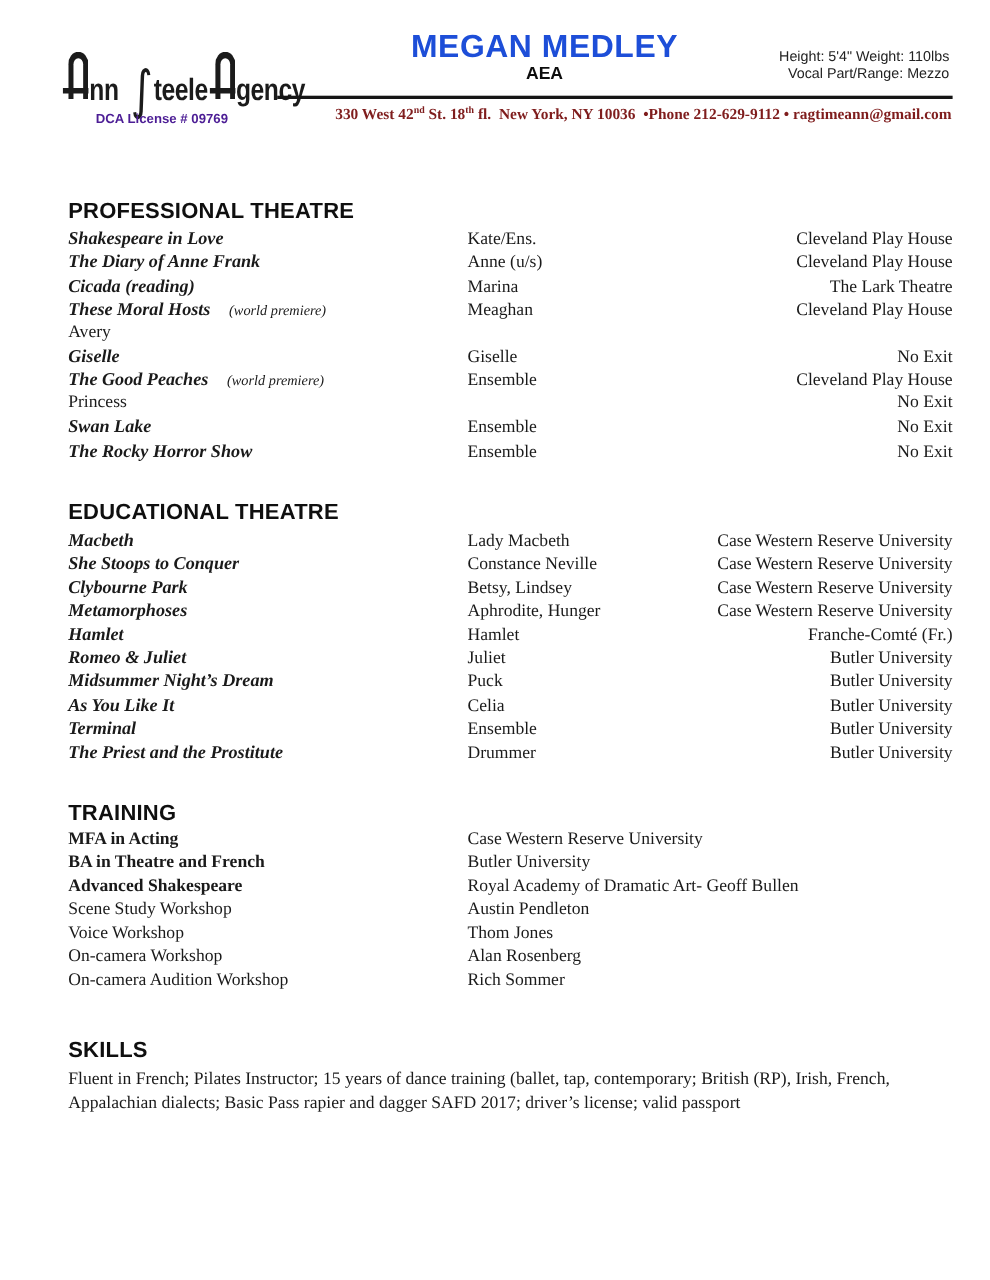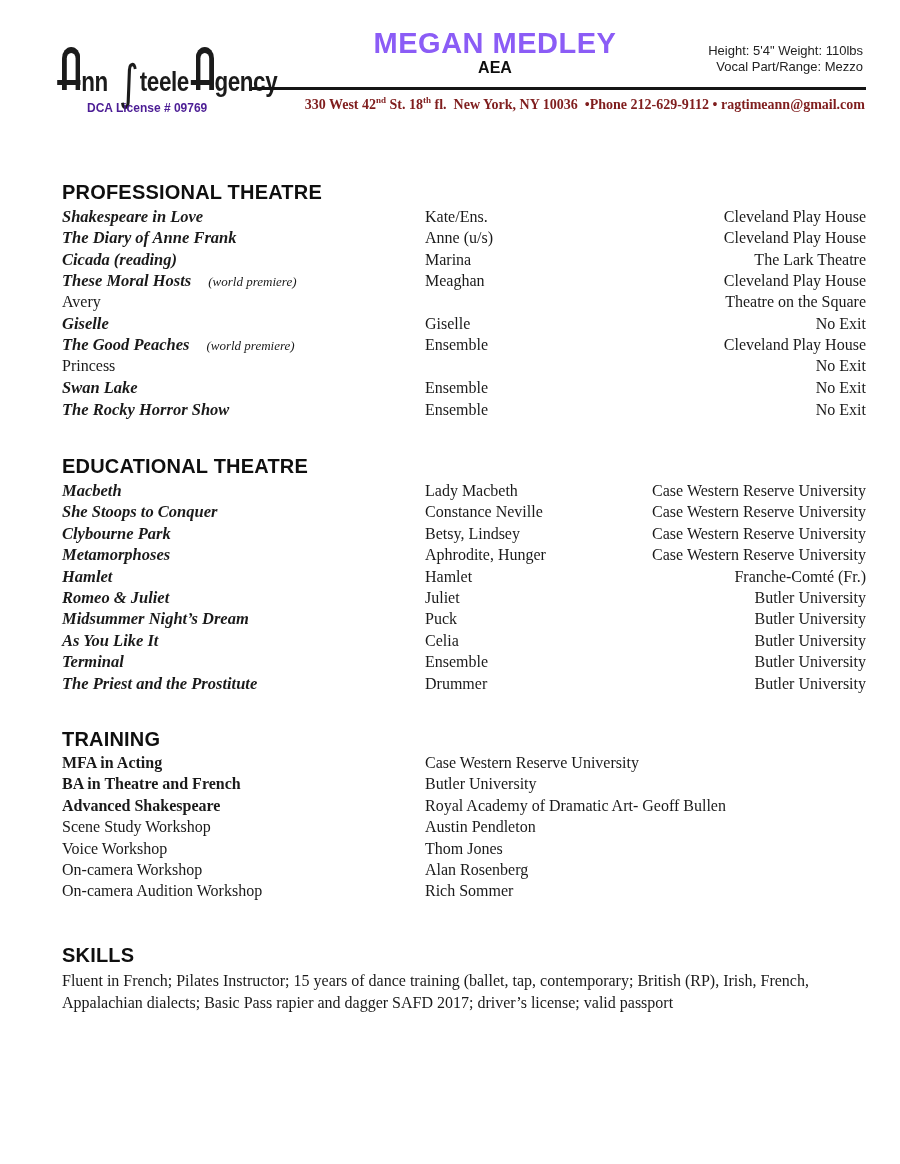--- a/index.html
+++ b/index.html
@@ -36,21 +36,21 @@
     margin:0 1px -9px 6px;
   }
   .logo-rule { position:absolute; left:252px; right:34px; top:87px; height:3px; background:#151515; }
   .dca {
     position:absolute; left:87px; top:101px;
     font-family:"Liberation Sans", sans-serif; font-weight:700; font-size:12px; color:#4c1d95;
   }
   .name-block { position:absolute; left:310px; width:370px; top:27px; text-align:center; }
   .perf-name {
     font-family:"Liberation Sans", sans-serif; font-weight:700;
-    font-size:29px; line-height:32px; letter-spacing:0.5px; color:#8b5cf6;
+    font-size:29px; line-height:32px; letter-spacing:0.5px; color:#1d4ed8;
   }
   .union { font-family:"Liberation Sans", sans-serif; font-weight:700; font-size:16px; line-height:18px; color:#0d0d0d; }
   .stats {
     position:absolute; right:37px; top:43px; text-align:right;
     font-family:"Liberation Sans", sans-serif; font-size:13px; line-height:16px; color:#222;
   }
   .address {
     position:absolute; left:270px; right:35px; top:97px; text-align:right;
     font-family:Liberation Serif, serif; font-weight:700; font-size:14px; color:#7f1d1d;
   }
@@ -134,21 +134,20 @@
         </div>
 
         <div class="row">
           <span class="col-show"><span class="show-title">These Moral Hosts</span><span class="show-note">(world premiere)</span></span>
           <span class="col-role">Meaghan</span>
           <span class="col-venue">Cleveland Play House</span>
         </div>
 
         <div class="row">
           <span class="col-role">Avery</span>
-          <span class="col-venue">Theatre on the Square</span>
         </div>
 
         <div class="row">
           <span class="col-show"><span class="show-title">Giselle</span><span class="show-note"></span></span>
           <span class="col-role">Giselle</span>
           <span class="col-venue">No Exit</span>
         </div>
 
         <div class="row">
           <span class="col-show"><span class="show-title">The Good Peaches</span><span class="show-note">(world premiere)</span></span>

